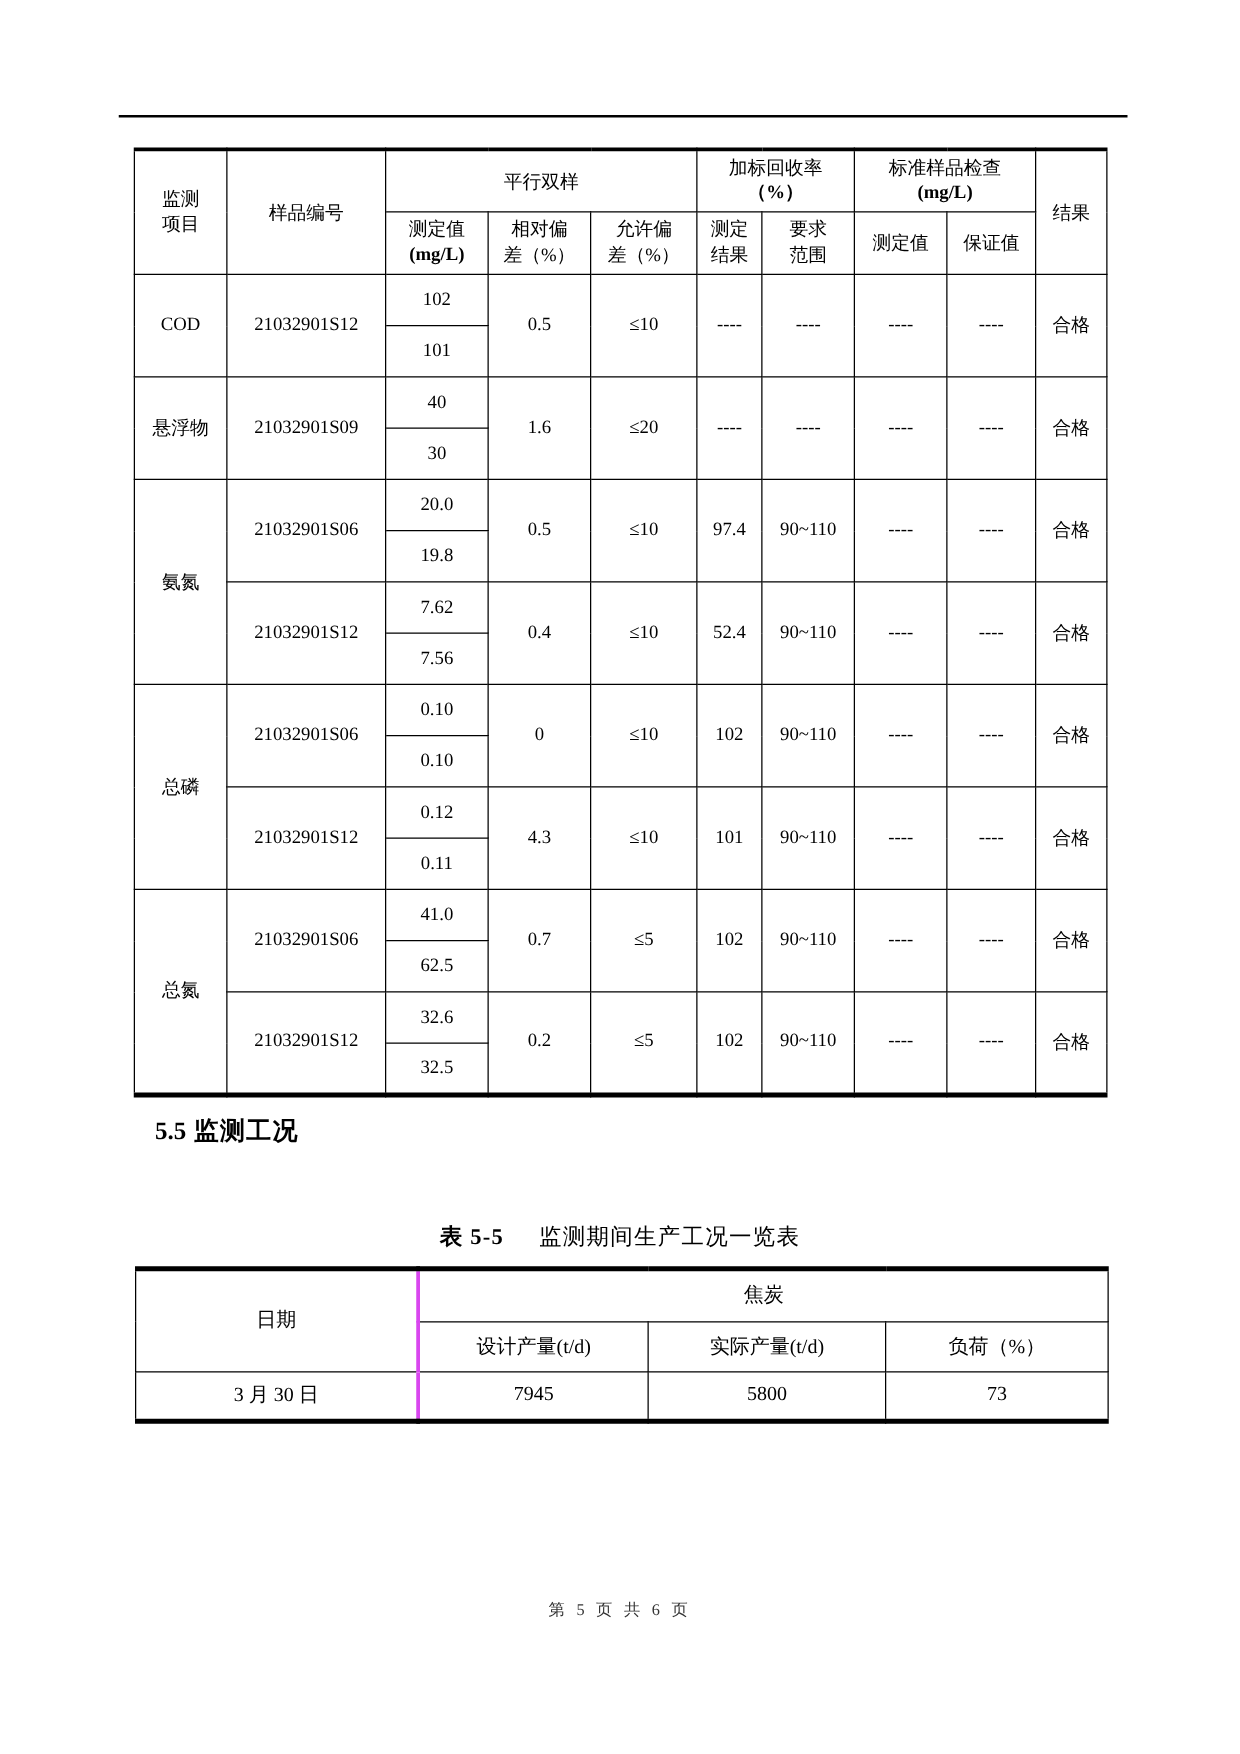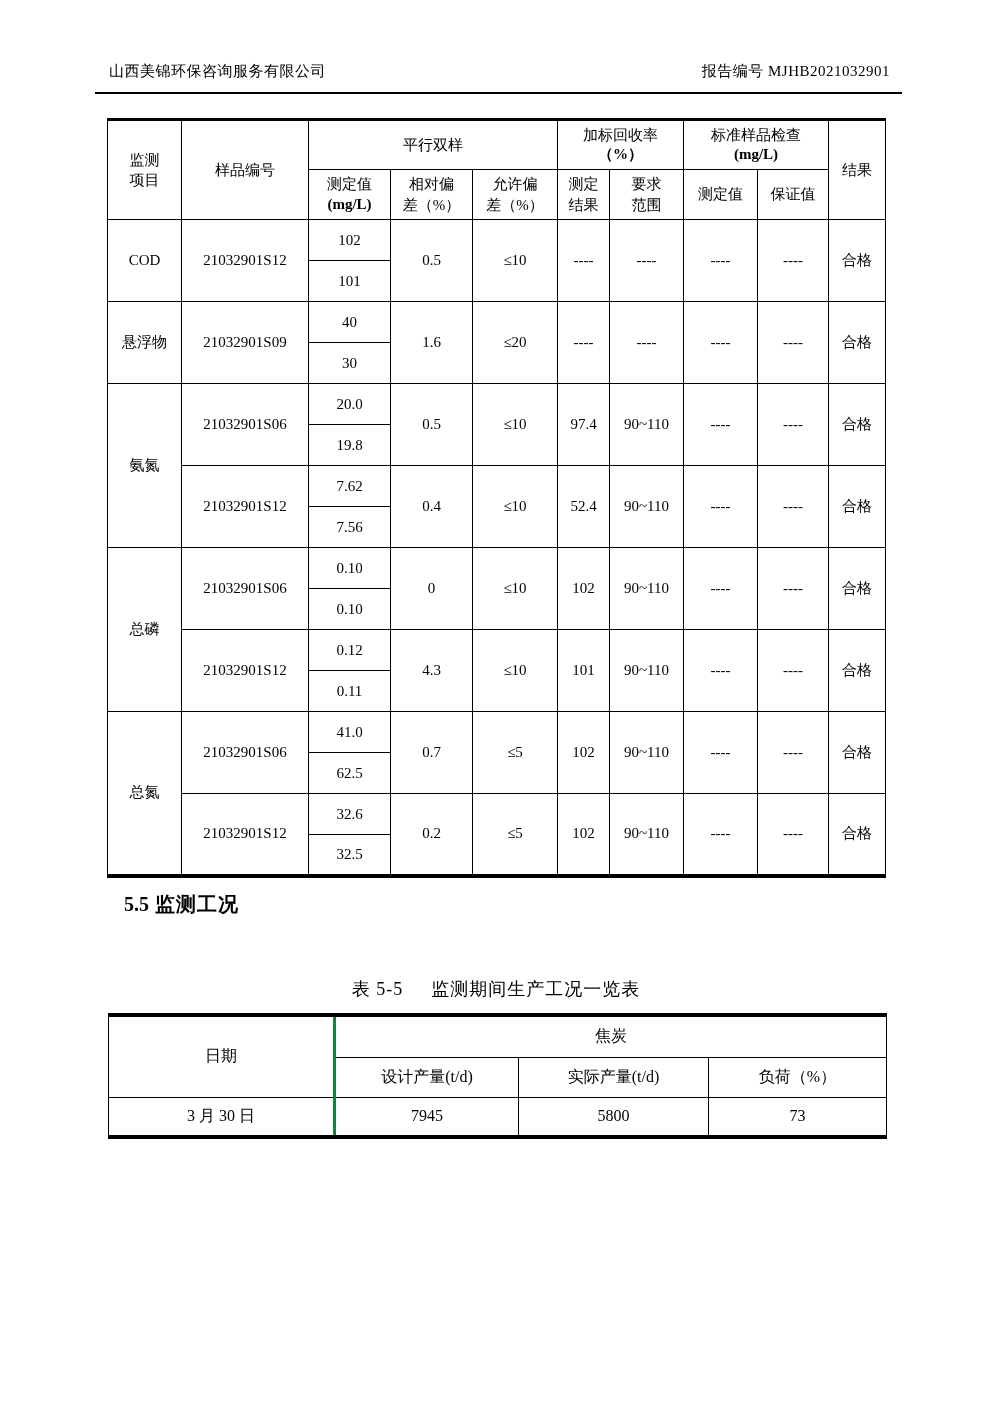--- a/index.html
+++ b/index.html
@@ -43,47 +43,43 @@
   }
   .sec-heading .num { margin-right:6px; letter-spacing:0; }
   .sec-para {
     position:absolute; top:940px; left:145px;
     font-size:19px; letter-spacing:1px;
   }
   .tbl-caption {
     position:absolute; top:977px; left:0; width:992px;
     text-align:center; font-size:18px; letter-spacing:1px;
   }
-  .tbl-caption .cap-label { font-weight:normal; margin-right:28px;margin-top:32px; }
+  .tbl-caption .cap-label { font-weight:bold; margin-right:28px;margin-top:32px; }
   
   .t2 {
     position:absolute; left:108px; top:1013px; width:778px;
     border-top:4px solid #000; border-bottom:4px solid #000;
     font-size:16px;
   }
   .t2 td { border:1px solid #000; }
   .t2 tr { height:40px; }
   .t2 tr.hr1 { height:42px; }
-  .t2 .thickr { border-right:3px solid #15803d; }
+  .t2 .thickr { border-right:3px solid #d946ef; }
   .t2 .unit { font-weight:normal; }
   
   .pagefoot {
     position:absolute; top:1279px; left:0; width:992px;
     text-align:center; font-size:13px; color:#333; letter-spacing:3px;
   }
 </style>
 </head>
 <body>
 
 <div class="page">
 
-  <div class="pagehead">
-    <span>山西美锦环保咨询服务有限公司</span>
-    <span>报告编号 MJHB2021032901</span>
-  </div>
   <div class="headrule"></div>
 
   <table class="t1">
     <colgroup>
       <col style="width:74px">
         <col style="width:127px">
         <col style="width:82px">
         <col style="width:82px">
         <col style="width:85px">
       <col style="width:52px">
@@ -276,14 +272,15 @@
     </tr>
     <tr>
       <td class="thickr">3 月 30 日</td>
       <td>7945</td>
       <td>5800</td>
       <td>73</td>
     </tr>
   </tbody>
     </table>
 
+  <div class="pagefoot">第 5 页 共 6 页</div>
 
 </div>
 
 </body></html>

